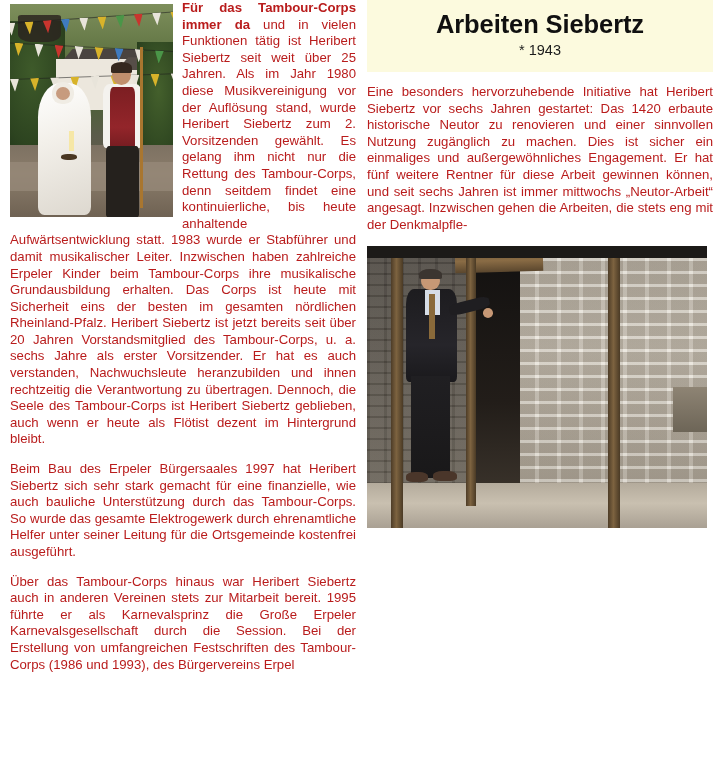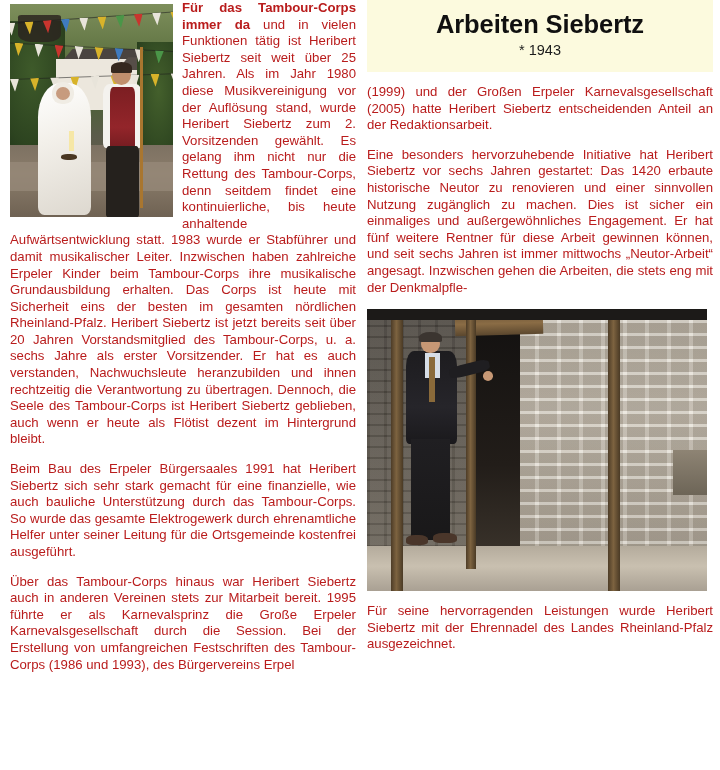--- a/index.html
+++ b/index.html
@@ -434,33 +434,32 @@
           <span class="ph1-man-vest"></span>
           <span class="ph1-man-trousers"></span>
           <span class="ph1-man-head"></span>
           <span class="ph1-man-hair"></span>
         </span>
         <span class="ph1-staff"></span>
       </span>
       <span class="lead-in">Für das Tambour-Corps immer da</span><span> und in vielen Funktionen tätig ist Heribert Siebertz seit weit über 25 Jahren. Als im Jahr 1980 diese Musikvereinigung vor der Auflösung stand, wurde Heribert Siebertz zum 2. Vorsitzenden gewählt. Es gelang ihm nicht nur die Rettung des Tambour-Corps, denn seitdem findet eine kontinuierliche, bis heute anhaltende Aufwärtsentwicklung statt. 1983 wurde er Stabführer und damit musikalischer Leiter. Inzwischen haben zahlreiche Erpeler Kinder beim Tambour-Corps ihre musikalische Grundausbildung erhalten. Das Corps ist heute mit Sicherheit eins der besten im gesamten nördlichen Rheinland-Pfalz. Heribert Siebertz ist jetzt bereits seit über 20 Jahren Vorstandsmitglied des Tambour-Corps, u. a. sechs Jahre als erster Vorsitzender. Er hat es auch verstanden, Nachwuchsleute heranzubilden und ihnen rechtzeitig die Verantwortung zu übertragen. Dennoch, die Seele des Tambour-Corps ist Heribert Siebertz geblieben, auch wenn er heute als Flötist dezent im Hintergrund bleibt.</span>
     </p>
 
-    <p class="body-text">Beim Bau des Erpeler Bürgersaales 1991 hat Heribert Siebertz sich sehr stark gemacht für eine finanzielle, wie auch bauliche Unterstützung durch das Tambour-Corps. So wurde das gesamte Elektrogewerk durch ehrenamtliche Helfer unter seiner Leitung für die Ortsgemeinde kostenfrei ausgeführt.</p>
+    <p class="body-text">Beim Bau des Erpeler Bürgersaales 1997 hat Heribert Siebertz sich sehr stark gemacht für eine finanzielle, wie auch bauliche Unterstützung durch das Tambour-Corps. So wurde das gesamte Elektrogewerk durch ehrenamtliche Helfer unter seiner Leitung für die Ortsgemeinde kostenfrei ausgeführt.</p>
 
     <p class="body-text">Über das Tambour-Corps hinaus war Heribert Siebertz auch in anderen Vereinen stets zur Mitarbeit bereit. 1995 führte er als Karnevalsprinz die Große Erpeler Karnevalsgesellschaft durch die Session. Bei der Erstellung von umfangreichen Festschriften des Tambour-Corps (1986 und 1993), des Bürgervereins Erpel</p>
   </div>
 
   <div class="col col-right">
 
     <div class="title-plate">
       <h1>Arbeiten Siebertz</h1>
       <span class="birth">* 1943</span>
     </div>
 
-    <p class="body-text">(1999) und der Großen Erpeler Karnevalsgesellschaft (2005) hatte Heribert Siebertz entscheidenden Anteil an der Redaktionsarbeit.</p>
 
     <p class="body-text">Eine besonders hervorzuhebende Initiative hat Heribert Siebertz vor sechs Jahren gestartet: Das 1420 erbaute historische Neutor zu renovieren und einer sinnvollen Nutzung zugänglich zu machen. Dies ist sicher ein einmaliges und außergewöhnliches Engagement. Er hat fünf weitere Rentner für diese Arbeit gewinnen können, und seit sechs Jahren ist immer mittwochs „Neutor-Arbeit“ angesagt. Inzwischen gehen die Arbeiten, die stets eng mit der Denkmalpfle-</p>
 
     <div class="figure-right">
       <span class="ph2-base"></span>
       <span class="ph2-wall-right"></span>
       <span class="ph2-wall-left"></span>
       <span class="ph2-doorway"></span>
       <span class="ph2-lintel"></span>
       <span class="ph2-floor"></span>
@@ -475,16 +474,15 @@
       <span class="ph2-shoe-a"></span>
       <span class="ph2-shoe-b"></span>
       <span class="ph2-man-arm"></span>
       <span class="ph2-man-hand"></span>
       <span class="ph2-man-head"></span>
       <span class="ph2-man-hair"></span>
       <span class="ph2-darktop"></span>
     </div>
 
 
-    <p class="body-text">Für seine hervorragenden Leistungen wurde Heribert Siebertz mit der Ehrennadel des Landes Rheinland-Pfalz ausgezeichnet.</p>
   </div>
 
 </div>
 
 </body></html>

